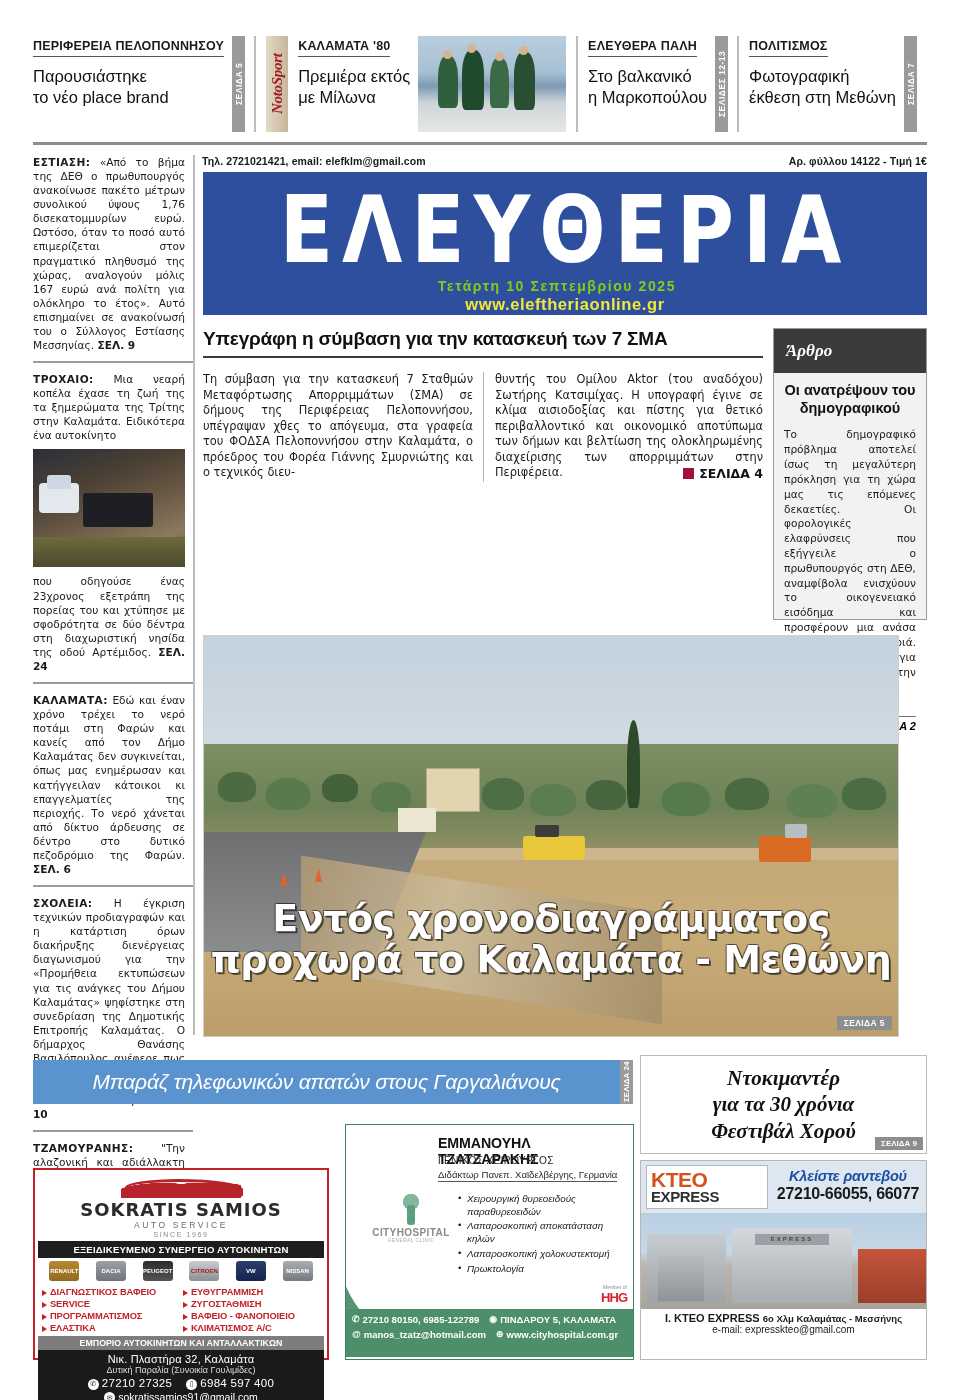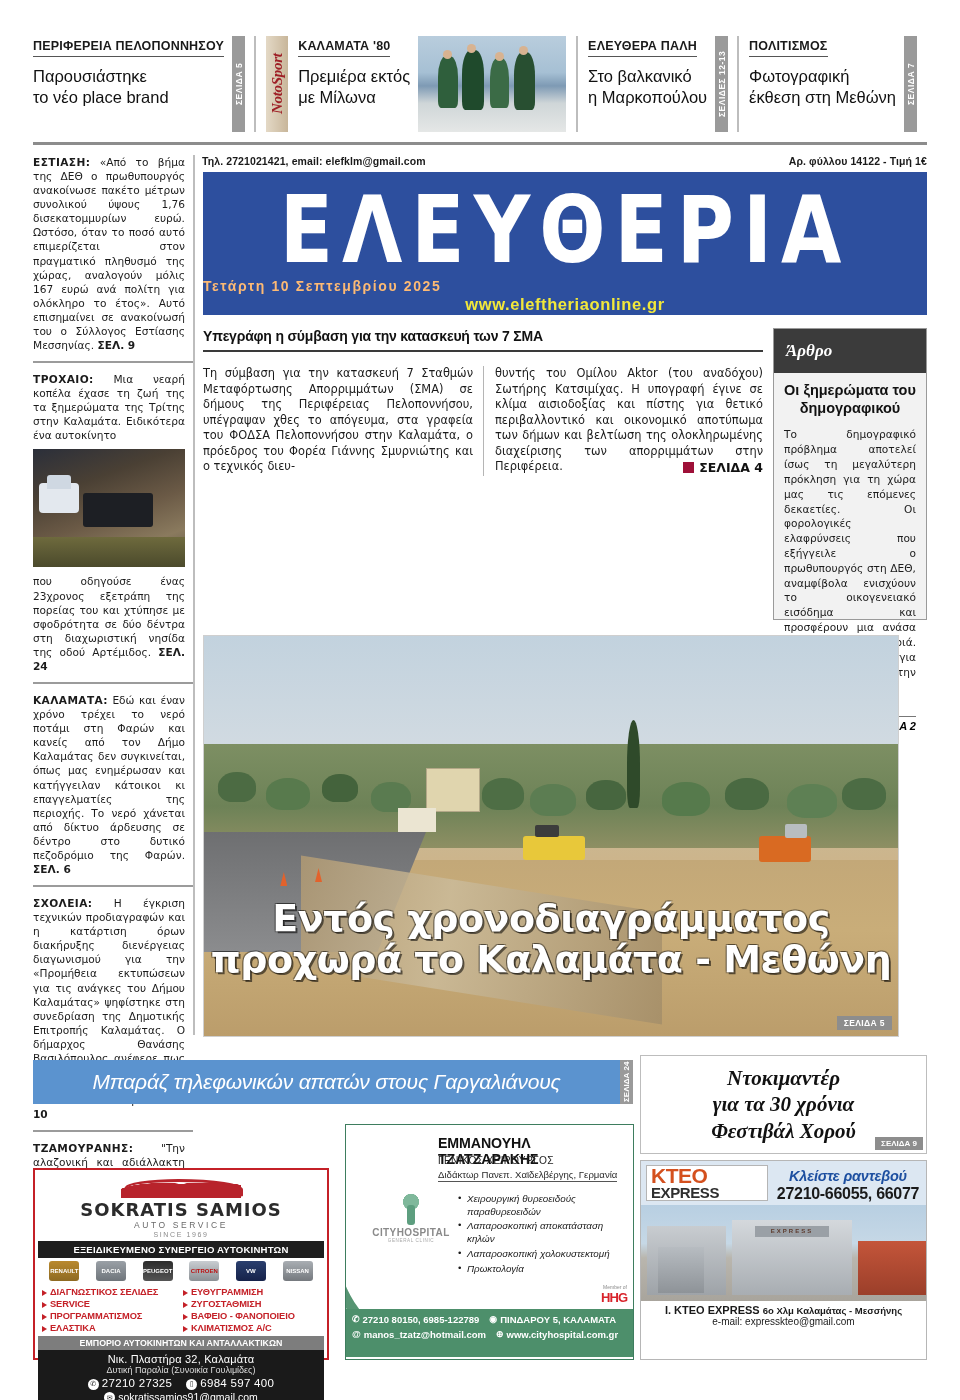--- a/index.html
+++ b/index.html
@@ -84,22 +84,22 @@
     background:#2d4f9e; overflow:hidden;
   }
   .mast-title {
     position:absolute; left:0; right:0; top:12px;
     text-align:center; color:#ffffff;
     font-family:"DejaVu Sans", sans-serif;
     font-size:78px; font-weight:700; letter-spacing:9px;
     line-height:1; transform: scaleY(1.18); transform-origin: top center;
   }
   .mast-date {
-    position:absolute; left:0; right:16px; top:106px; text-align:left;
-    color:#fdba74; font-size:14px; font-weight:700; letter-spacing:1.6px;
+    position:absolute; left:0; right:16px; top:106px; text-align:center;
+    color:#84cc16; font-size:14px; font-weight:700; letter-spacing:1.6px;
   }
   .mast-url {
     position:absolute; left:0; right:0; top:123px; text-align:center;
     color:#f2e83a; font-size:16.5px; font-weight:700; letter-spacing:.6px;
   }
 
   
   .sidebar {
     position:absolute; left:33px; top:155px; width:160px;
   }
@@ -136,21 +136,21 @@
   .sidebar-vrule {
     position:absolute; left:193px; top:155px; width:2px; height:880px;
     background:#bdbdbd;
   }
 
   
   .lead {
     position:absolute; left:203px; top:328px; width:560px;
   }
   .lead-kicker {
-    font-size:14px; font-weight:700; color:#111; letter-spacing:-.2px;
+    font-size:19px; font-weight:700; color:#111; letter-spacing:-.2px;
     border-bottom:2px solid #3a3a3a; padding-bottom:6px; white-space:nowrap;
   }
   .lead-head {
     margin-top:9px;
     font-size:58px; line-height:.98; font-weight:700; color:#111;
     letter-spacing:-1.2px;
     font-family:"DejaVu Sans", sans-serif;
   }
   .lead-head span { display:block; }
   .lead-body {
@@ -441,21 +441,21 @@
     font-size:9.5px; font-weight:700; line-height:1.55;
   }
   .dc-row { display:flex; gap:10px; }
   .dc-item { display:flex; align-items:center; gap:3px; white-space:nowrap; }
   .dc-ico { font-size:9px; }
 
   .ad-kteo {
     left:640px; top:1160px; width:287px; height:200px;
     border:1.5px solid #b6b6b6;
   }
-  .kt-top { display:flex; height:44px; background:#dce7f2; }
+  .kt-top { display:flex; height:52px; background:#dce7f2; }
   .kt-logo {
     width:122px; background:#fff; border:1.5px solid #b5b5b5;
     margin:4px 4px 4px 5px; display:flex; flex-direction:column;
     justify-content:center; padding-left:4px;
   }
   .kt-k { font-size:21px; font-weight:700; color:#d4501e; line-height:.92;
     letter-spacing:-.5px; }
   .kt-e { font-size:15px; font-weight:700; color:#2f2f2f; line-height:1;
     letter-spacing:-.4px; }
   .kt-right { flex:1; padding:7px 6px 0 4px; text-align:center; }
@@ -630,21 +630,21 @@
           <span class="ref-sq"></span>
           <span>ΣΕΛΙΔΑ 4</span>
         </span>
       </div>
     </div>
   </div>
 
   <div class="arthro">
     <div class="arthro-bar">Άρθρο</div>
     <div class="arthro-title">
-      <div>Οι ξημερώματα του</div>
+      <div>Οι ανατρέψουν του</div>
       <div>δημογραφικού</div>
     </div>
     <div class="arthro-text">Το δημογραφικό πρόβλημα αποτελεί ίσως τη μεγαλύτερη πρόκληση για τη χώρα μας τις επόμενες δεκαετίες. Οι φορολογικές ελαφρύνσεις που εξήγγειλε ο πρωθυπουργός στη ΔΕΘ, αναμφίβολα ενισχύουν το οικογενειακό εισόδημα και προσφέρουν μια ανάσα σε χιλιάδες νοικοκυριά. Ωστόσο, δεν αρκούν για να ανατρέψουν την πληθυσμιακή συρρίκνωση.</div>
     <div class="arthro-foot">ΣΕΛΙΔΑ 2</div>
   </div>
 
   <div class="mainphoto">
     <div class="mp-sky"></div>
     <div class="mp-hill"></div>
     <div class="mp-trees">
@@ -703,21 +703,21 @@
     <div class="sk-brands">
       <div class="sk-brand b1">RENAULT</div>
       <div class="sk-brand b2">DACIA</div>
       <div class="sk-brand b3">PEUGEOT</div>
       <div class="sk-brand b4">CITROEN</div>
       <div class="sk-brand b5">VW</div>
       <div class="sk-brand b6">NISSAN</div>
     </div>
     <div class="sk-services">
       <div class="sk-col">
-        <div class="sk-li">ΔΙΑΓΝΩΣΤΙΚΟΣ ΣΕΛΙΔΕΣ</div>
+        <div class="sk-li">ΔΙΑΓΝΩΣΤΙΚΟΣ ΒΑΦΕΙΟ</div>
         <div class="sk-li">SERVICE</div>
         <div class="sk-li">ΠΡΟΓΡΑΜΜΑΤΙΣΜΟΣ</div>
         <div class="sk-li">ΕΛΑΣΤΙΚΑ</div>
       </div>
       <div class="sk-col">
         <div class="sk-li">ΕΥΘΥΓΡΑΜΜΙΣΗ</div>
         <div class="sk-li">ΖΥΓΟΣΤΑΘΜΙΣΗ</div>
         <div class="sk-li">ΒΑΦΕΙΟ - ΦΑΝΟΠΟΙΕΙΟ</div>
         <div class="sk-li">ΚΛΙΜΑΤΙΣΜΟΣ A/C</div>
       </div>

